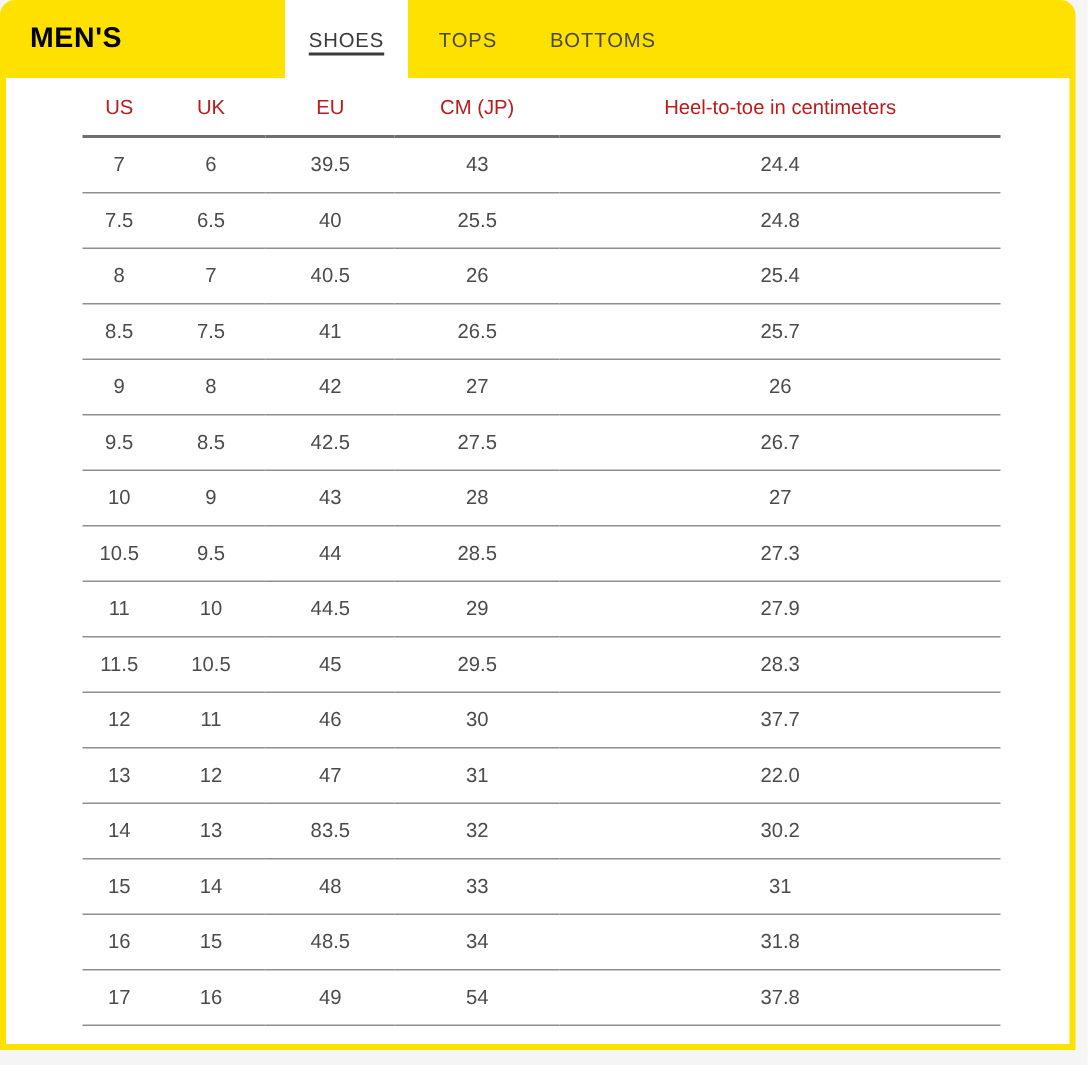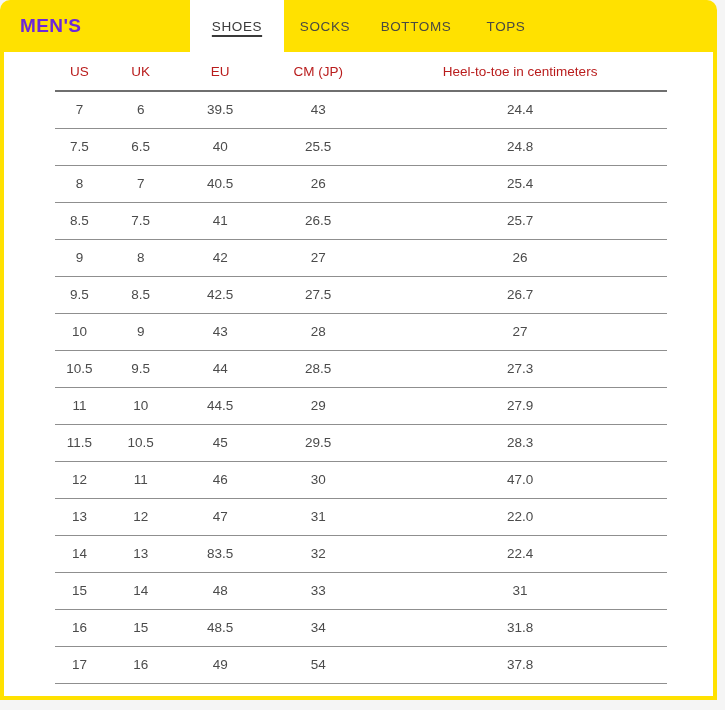--- a/index.html
+++ b/index.html
@@ -27,39 +27,39 @@
     left: 0; top: 0; right: 0;
     height: 52px;
     display: flex;
     align-items: center;
   }
   .card-title {
     margin-left: 20px;
     font-size: 19px;
     font-weight: bold;
     letter-spacing: 0.4px;
-    color: #6d28d9;
+    color: #000000;
   }
   .tabs {
     position: absolute;
     left: 190px; top: 0;
     height: 52px;
     display: flex;
   }
   .tab {
     height: 52px;
     display: flex;
     align-items: center;
     justify-content: center;
     font-size: 13.5px;
     letter-spacing: 0.6px;
     color: #4a4a40;
     cursor: pointer;
   }
-  .tab-shoes   { width: 94px; }
+  .tab-shoes   { width: 82px; }
   .tab-socks   { width: 82px; }
   .tab-tops    { width: 80px; }
   .tab-bottoms { width: 100px; }
   .tab.active {
     background: #ffffff;
     color: #3a3a3a;
   }
   .tab.active .tab-label {
     text-decoration: underline;
     text-underline-offset: 4px;
@@ -101,28 +101,25 @@
 <div class="card">
 
   <div class="header-band">
     <div class="card-title">MEN'S</div>
   </div>
 
   <div class="tabs">
     <div class="tab tab-shoes active">
       <span class="tab-label">SHOES</span>
     </div>
-    <div class="tab tab-socks">
-      <span class="tab-label">SOCKS</span>
+    <div class="tab tab-tops">
+      <span class="tab-label">TOPS</span>
     </div>
     <div class="tab tab-bottoms">
       <span class="tab-label">BOTTOMS</span>
-    </div>
-    <div class="tab tab-tops">
-      <span class="tab-label">TOPS</span>
     </div>
   </div>
 
   <div class="content">
     <table class="size-table">
       <colgroup>
         <col class="c1">
           <col class="c2">
           <col class="c3">
           <col class="c4">
@@ -206,35 +203,35 @@
             <td>10.5</td>
             <td>45</td>
             <td>29.5</td>
             <td>28.3</td>
           </tr>
           <tr>
             <td>12</td>
             <td>11</td>
             <td>46</td>
             <td>30</td>
-            <td>47.0</td>
+            <td>37.7</td>
           </tr>
           <tr>
             <td>13</td>
             <td>12</td>
             <td>47</td>
             <td>31</td>
             <td>22.0</td>
           </tr>
           <tr>
             <td>14</td>
             <td>13</td>
             <td>83.5</td>
             <td>32</td>
-            <td>22.4</td>
+            <td>30.2</td>
           </tr>
           <tr>
             <td>15</td>
             <td>14</td>
             <td>48</td>
             <td>33</td>
             <td>31</td>
           </tr>
           <tr>
             <td>16</td>

